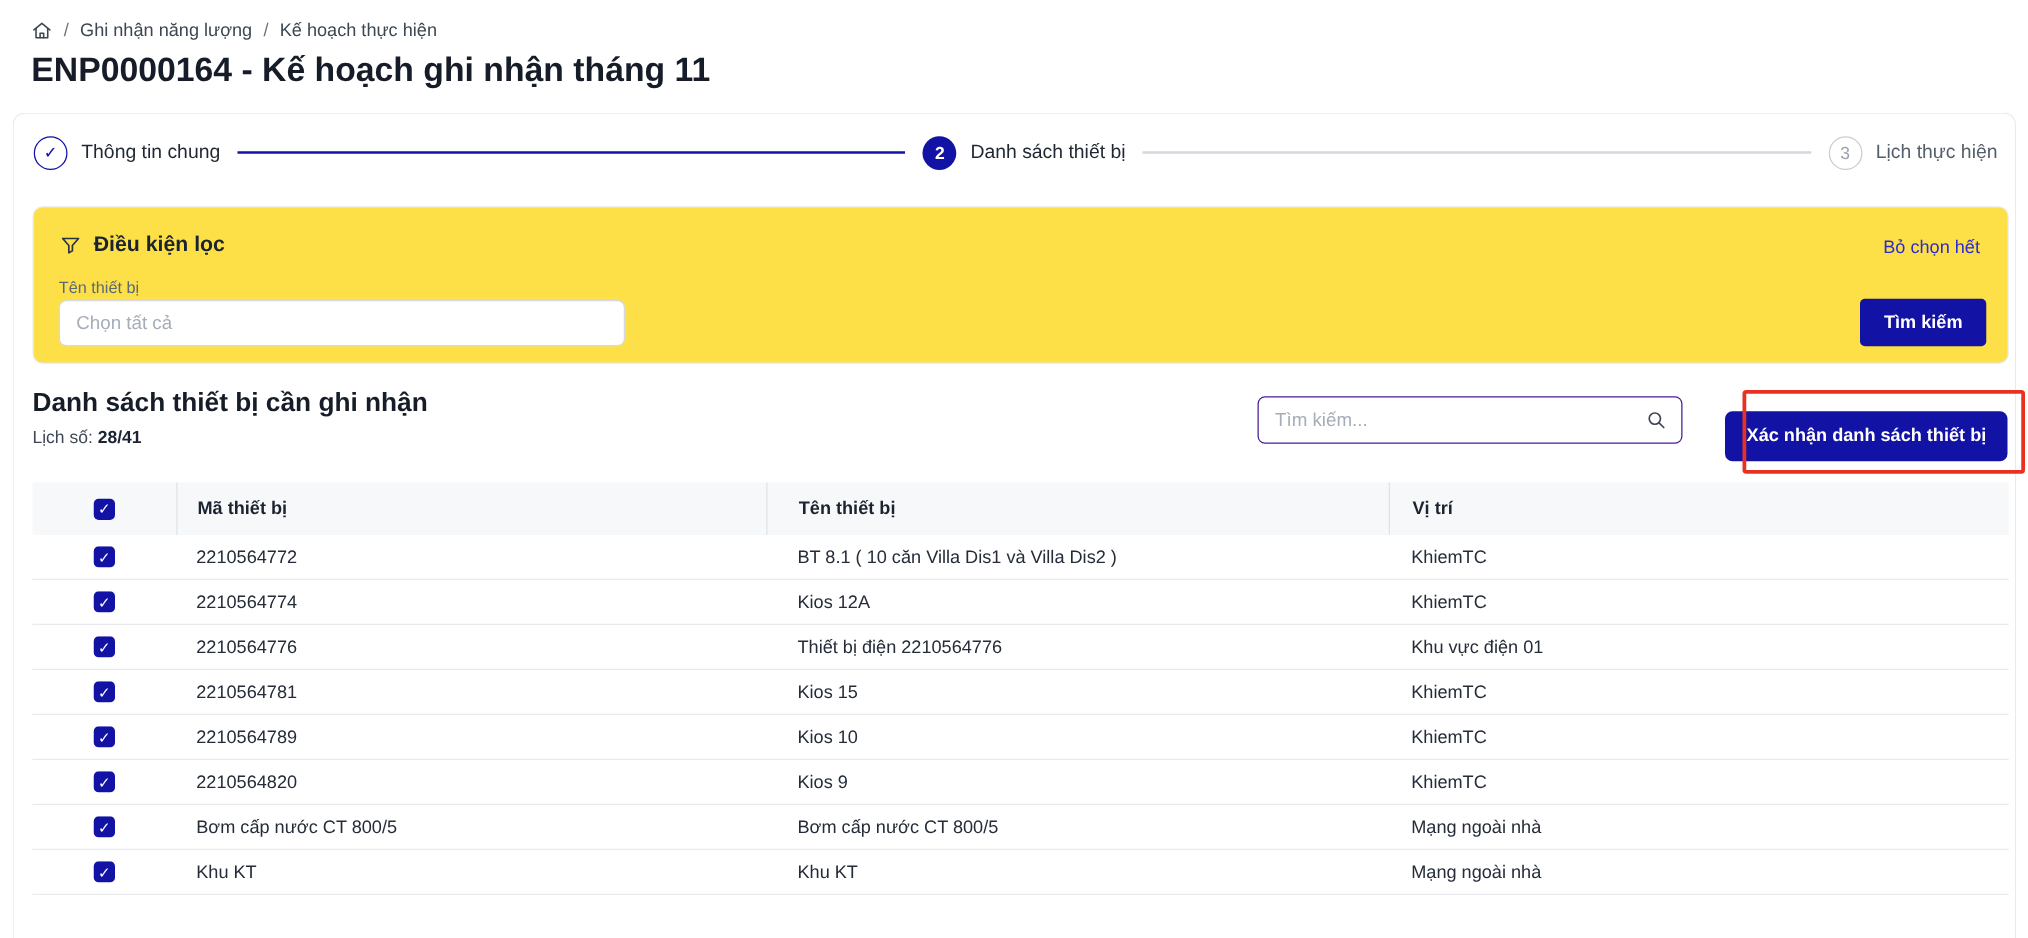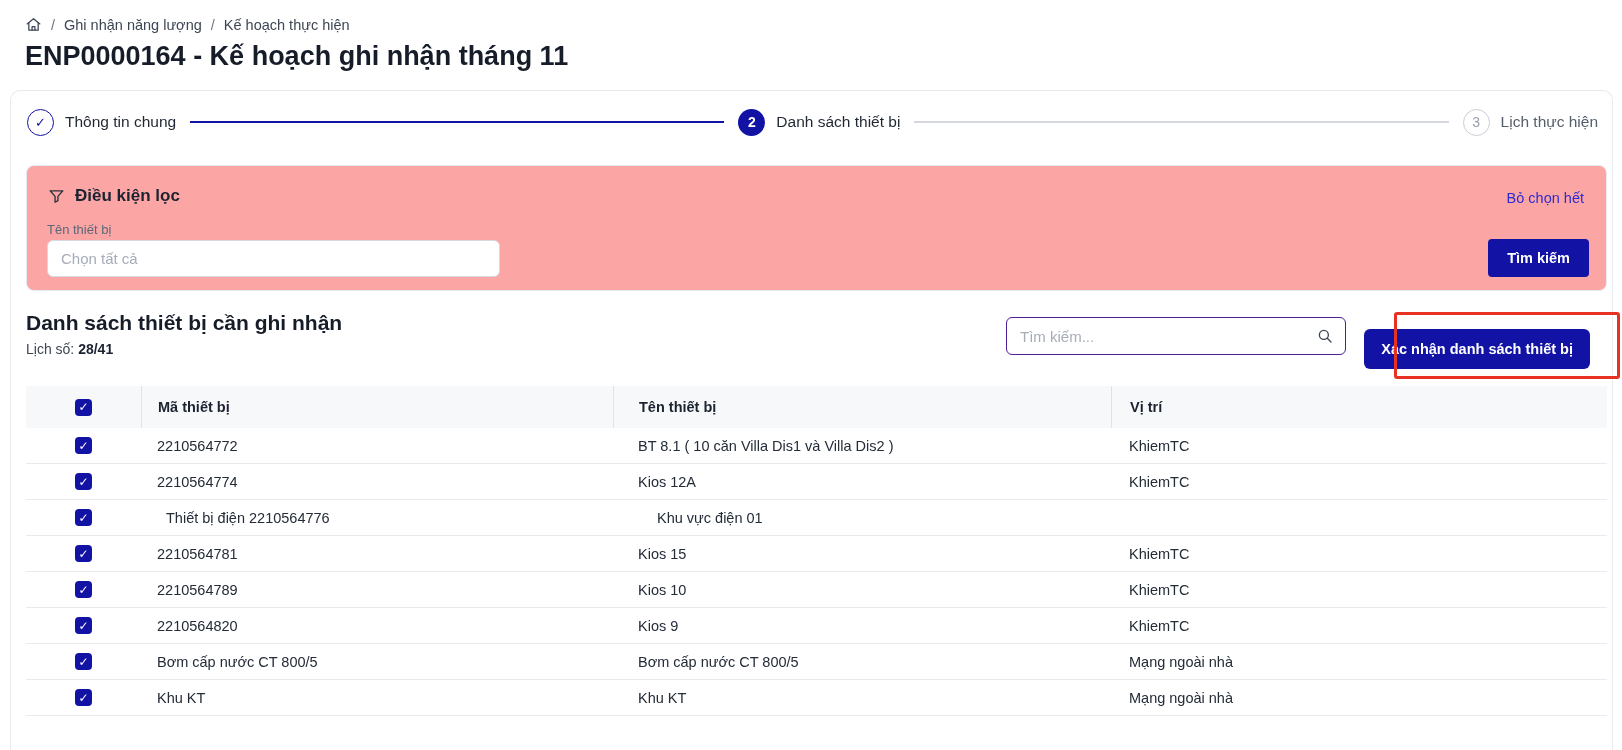--- a/index.html
+++ b/index.html
@@ -26,21 +26,21 @@
   .scircle.filled { background:#1212a5; color:#fff; font-weight:700; }
   .scircle.outline{ border:1.5px solid #c9ced6; color:#9aa1ac; }
   .slabel { font-size:15.5px; }
   .slabel.dark { color:#1f2732; }
   .slabel.gray { color:#555e6b; }
   .connector { flex:1; height:1.5px; background:#d4d8de; margin:0 14px; }
   .connector.active { background:#1212a5; }
 
   
   .filter-card { position:absolute; left:15px; right:5px; top:74px; height:126px;
-                 border:1px solid #e7eaee; border-radius:8px; background:#fca5a5; }
+                 border:1px solid #e7eaee; border-radius:8px; background:#fde047; }
   .filter-title { position:absolute; left:20px; top:20px; display:flex; align-items:center; gap:9px;
                   font-size:17px; font-weight:700; color:#1b2330; }
   .deselect-link { position:absolute; right:22px; top:24px; font-size:14.5px; color:#2b2bd0; cursor:pointer; }
   .field-label { position:absolute; left:20px; top:56px; font-size:13px; color:#5a6878; }
   .field-input { position:absolute; left:20px; top:74px; width:453px; height:37px; border:1px solid #d6dae0;
                  border-radius:6px; padding:0 13px; font-size:15px; color:#242c38; outline:none;
                  font-family:inherit; }
   .field-input::placeholder { color:#a6adb8; }
   .search-btn { position:absolute; right:17px; top:73px; height:38px; padding:0 19px; background:#1212a5;
                 color:#fff; border:none; border-radius:4px; font-size:14.5px; font-weight:700; cursor:pointer;
@@ -48,21 +48,21 @@
 
   
   .list-title { position:absolute; left:15px; top:220px; font-size:21px; font-weight:700; color:#161d29; }
   .total-line { position:absolute; left:15px; top:250px; font-size:14px; color:#3d4754; }
   .total-line b { color:#1b2330; }
   .table-search { position:absolute; left:995px; top:226px; width:340px; height:38px; }
   .table-search input { width:100%; height:100%; border:1px solid #4c1d95; border-radius:6px;
                         padding:0 38px 0 13px; font-size:15px; outline:none; font-family:inherit; color:#242c38;}
   .table-search input::placeholder { color:#a6adb8; }
   .table-search svg { position:absolute; right:12px; top:10px; }
-  .confirm-btn { position:absolute; right:22px; top:238px; height:40px; padding:0 17px; background:#1212a5;
+  .confirm-btn { position:absolute; right:6px; top:238px; height:40px; padding:0 17px; background:#1212a5;
                  color:#fff; border:none; border-radius:6px; font-size:14.5px; font-weight:700; cursor:pointer;
                  font-family:inherit; }
 
   
   .red-box { position:absolute; left:1394px; top:312px; width:226px; height:67px;
              border:3px solid #e73223; border-radius:3px; pointer-events:none; z-index:5; }
 
   
   .table { position:absolute; left:15px; right:5px; top:295px; }
   .thead { display:flex; align-items:center; height:42px; background:#f7f8fa; font-weight:700;
@@ -186,20 +186,21 @@
     <div class="cell c2">Kios 12A</div>
     <div class="cell c3">KhiemTC</div>
   </div>
 
   <div class="trow">
     <div class="cell c0">
       <span class="checkbox">
         <span class="chk">✓</span>
       </span>
     </div>
+    <div class="cell c1">2210564776</div>
     <div class="cell c2">Thiết bị điện 2210564776</div>
     <div class="cell c3">Khu vực điện 01</div>
   </div>
 
   <div class="trow">
     <div class="cell c0">
       <span class="checkbox">
         <span class="chk">✓</span>
       </span>
     </div>

